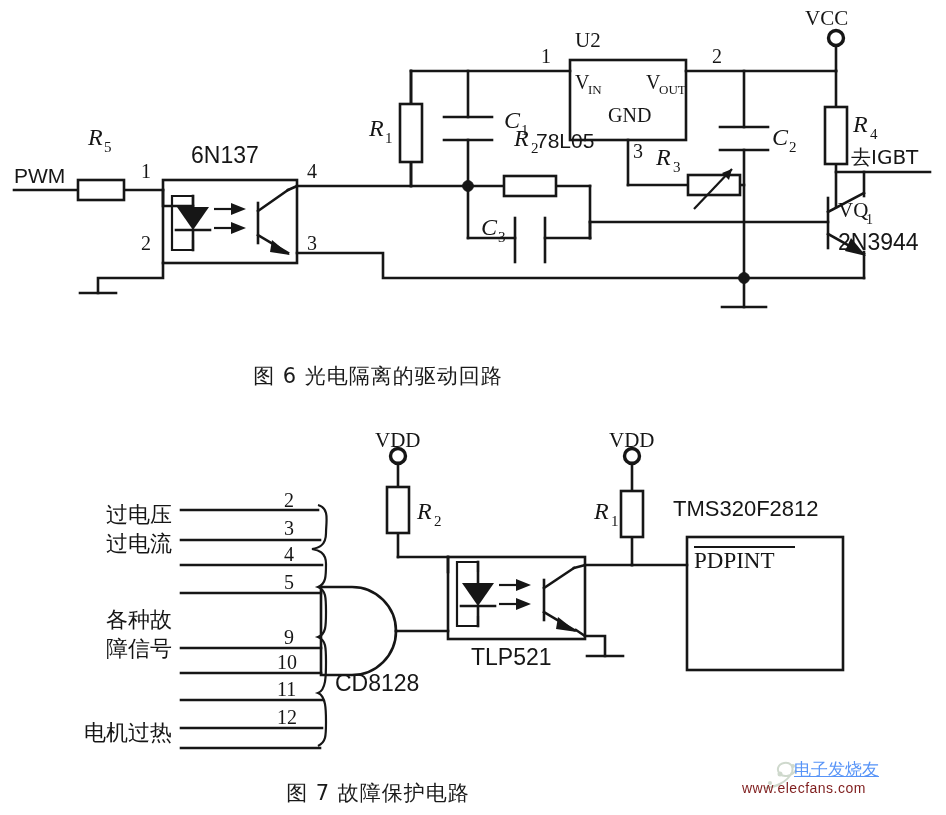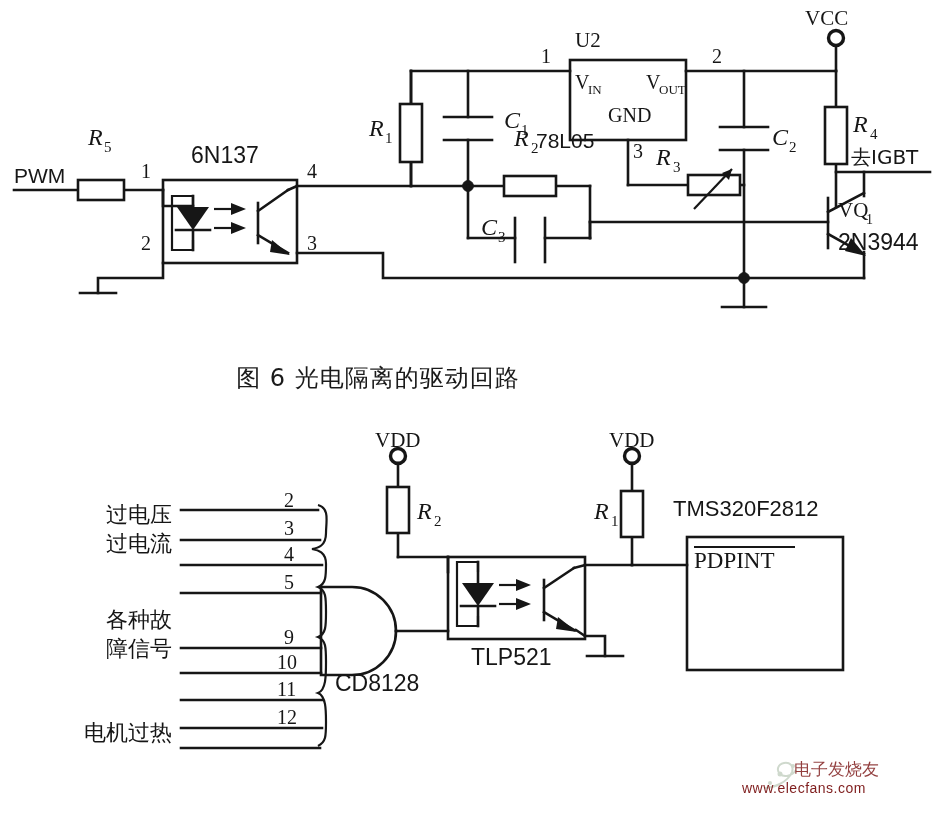--- a/index.html
+++ b/index.html
@@ -73,42 +73,43 @@
   text.cn {
     font-family: "DejaVu Sans", sans-serif;
     fill: #161616;
   }
   .italic { font-style: italic; }
   .caption {
     position: absolute;
     width: 756px;
     text-align: center;
     font-family: "DejaVu Sans", sans-serif;
-    font-size: 24px;
+    font-size: 21px;
     color: #1a1a1a;
     letter-spacing: 1px;
   }
   #caption6 { top: 362px; left: 0; }
   #caption7 { top: 779px; left: 0; }
   #watermark {
     position: absolute;
     left: 742px;
     top: 752px;
     width: 200px;
     height: 58px;
     pointer-events: none;
   }
   .wm-text {
     font-family: "DejaVu Sans", sans-serif;
     font-size: 17px;
-    color: #7f1d1d;
+    color: #3b82f6;
     position: absolute;
     left: 52px;
     top: 6px;
     opacity: 0.85;
+    text-decoration: underline;
   }
   .wm-url {
     font-family: "Liberation Sans", sans-serif;
     font-size: 14px;
     color: #7f1d1d;
     position: absolute;
     left: 0px;
     top: 28px;
     letter-spacing: 0.5px;
   }
@@ -404,20 +405,21 @@
 
       <text class="lbl-sans" x="335" y="691" font-size="23">CD8128</text>
       <text class="lbl-sans" x="471" y="665" font-size="23">TLP521</text>
       <text class="lbl-sans" x="673" y="516" font-size="22">TMS320F2812</text>
       <text class="lbl" x="694" y="568" font-size="23">PDPINT</text>
     </g>
   </svg>
 
   <div class="caption" id="caption6">图 6  光电隔离的驱动回路</div>
 
+  <div class="caption" id="caption7">图 7  故障保护电路</div>
 
   <div id="watermark">
     <svg class="wm-mark" viewBox="0 0 46 40" xmlns="http://www.w3.org/2000/svg">
       <path d="M 4 34 C 14 34 28 28 32 18 C 34 12 30 8 24 9 C 18 10 16 16 20 20 C 24 24 32 22 36 16" fill="none" stroke="#cfd9cd" stroke-width="2"></path>
       <circle cx="20" cy="20" r="2.5" fill="#cfd9cd"></circle>
       <circle cx="10" cy="29" r="2" fill="#cfd9cd"></circle>
       <circle cx="33" cy="12" r="2" fill="#cfd9cd"></circle>
     </svg>
     <div class="wm-text">电子发烧友</div>
     <div class="wm-url">www.elecfans.com</div>

